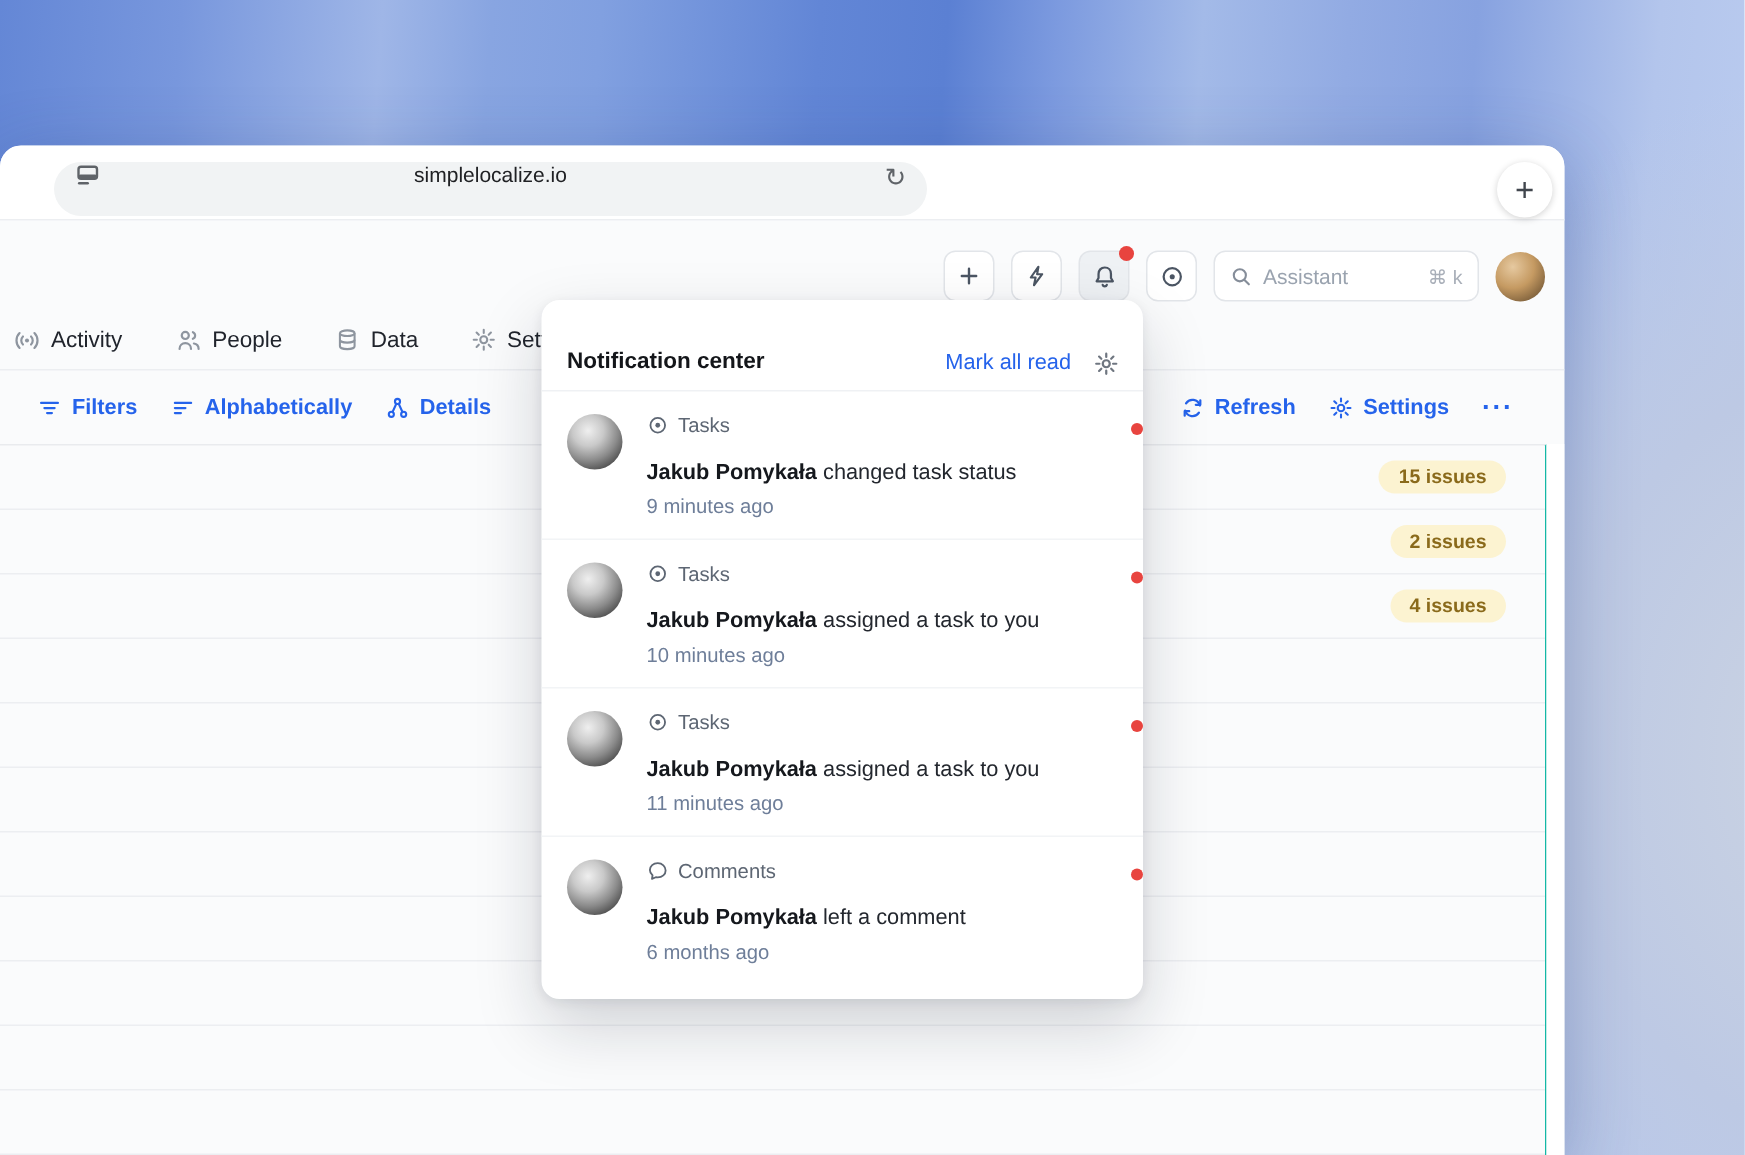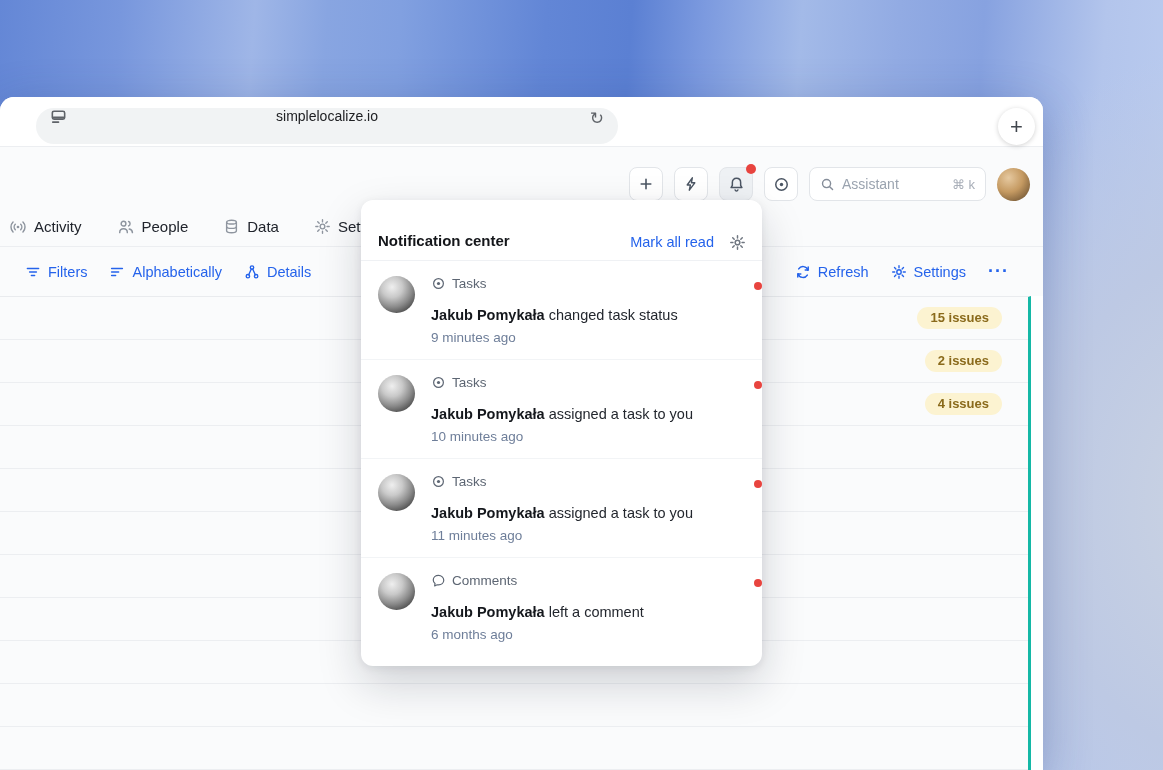--- a/index.html
+++ b/index.html
@@ -79,29 +79,29 @@
     border-bottom:1px solid #eceef1;
   }
   .nav-item { display:flex; align-items:center; gap:7px; color:#20242c; font-size:15px; font-weight:500; white-space:nowrap; }
   .nav-item .nicon { color:#8e959f; display:flex; }
 
   
   .filter-row {
     position:absolute; top:150px; left:0; width:1031px; height:49px;
     display:flex; align-items:center; padding:0 22px 0 25px; gap:22px;
   }
-  .f-item { display:flex; align-items:center; gap:7px; color:#2563eb; font-size:14.5px; font-weight:400; white-space:nowrap; }
+  .f-item { display:flex; align-items:center; gap:7px; color:#2563eb; font-size:14.5px; font-weight:700; white-space:nowrap; }
   .f-spacer { flex:1; }
   .f-right { display:flex; align-items:center; gap:22px; }
   .more-dots { font-size:18px; font-weight:700; letter-spacing:1px; color:#2563eb; line-height:0.6; }
 
   
   .table {
     position:absolute; top:199px; left:0; width:1031px; bottom:0;
-    border-top:1px solid #e9ebee; border-right:3px solid #14b8a6; background:#fafbfc;
+    border-top:1px solid #e9ebee; border-right:1px solid #14b8a6; background:#fafbfc;
   }
   .t-row {
     height:43px; border-bottom:1px solid #eceef1;
     display:flex; align-items:center; justify-content:flex-end; padding-right:26px;
   }
   .badge {
     background:#fcf3d1; color:#8a6a1b; font-size:13px; font-weight:600;
     border-radius:999px; padding:4px 13px; line-height:1.1;
   }
   .gutter { position:absolute; right:0; top:199px; bottom:0; width:12px; background:#fff; }

